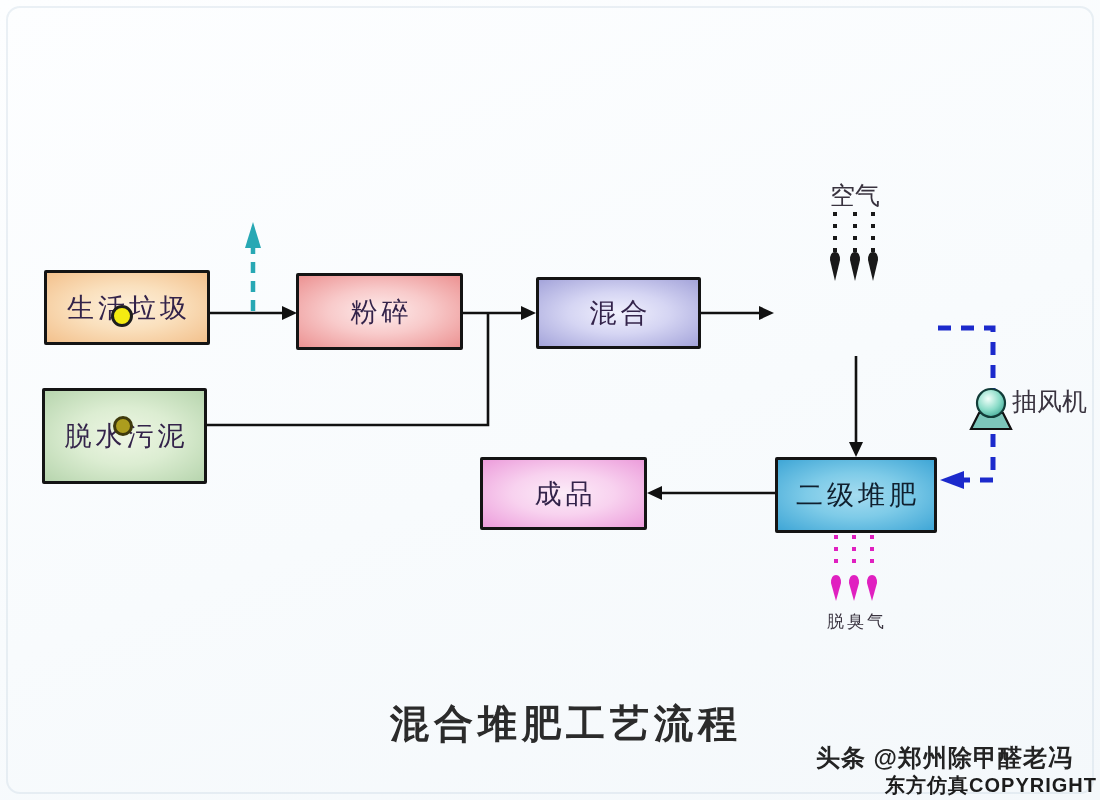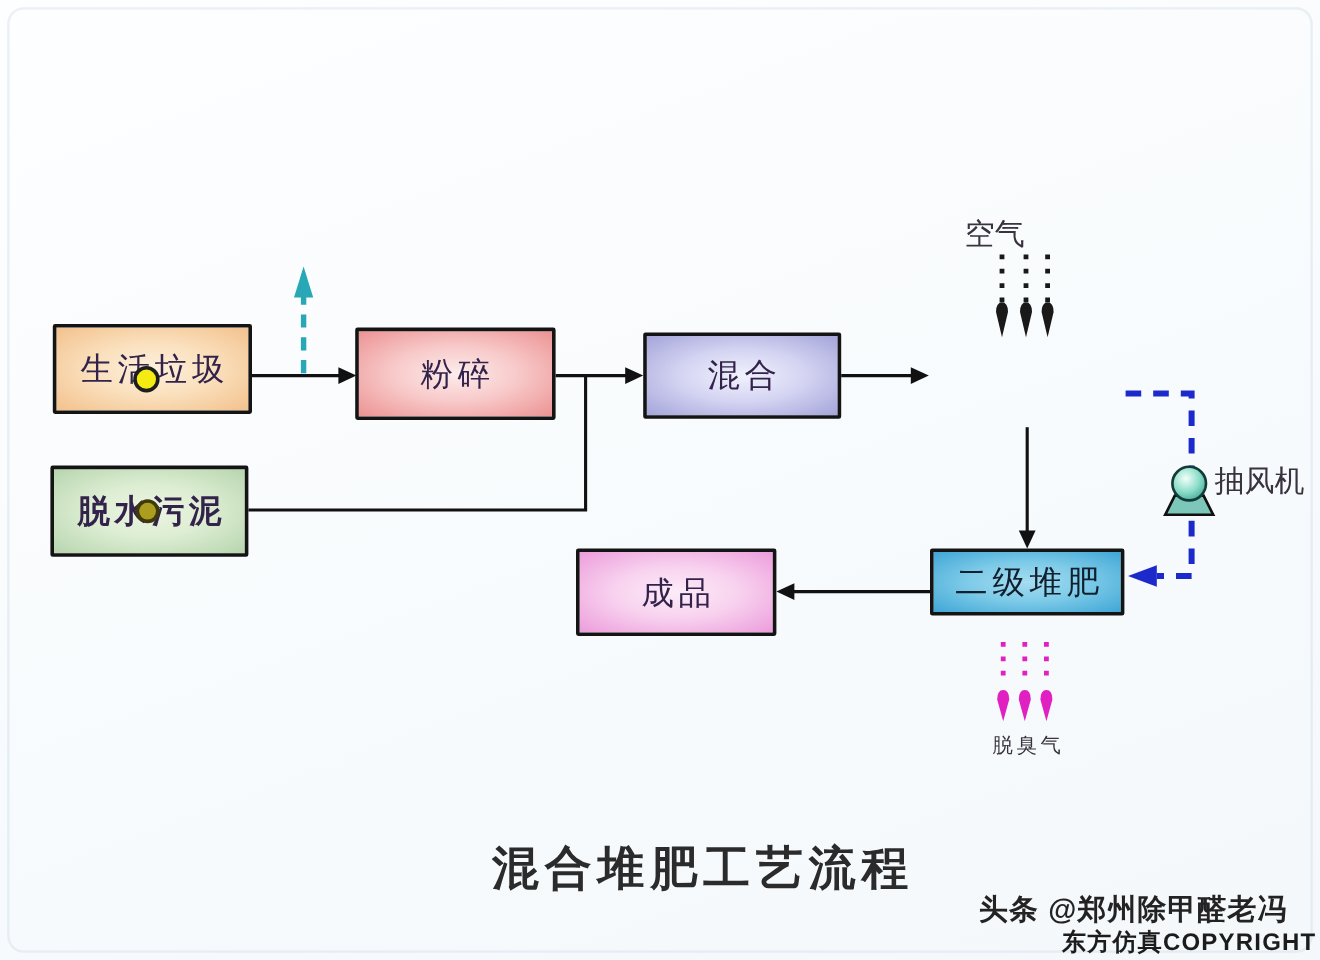--- a/index.html
+++ b/index.html
@@ -14,42 +14,42 @@
   }
   svg.connectors{position:absolute;left:0;top:0;}
   .node{
     position:absolute;display:flex;align-items:center;justify-content:center;
     border:3px solid #141414;border-radius:2px;
     font-size:27px;letter-spacing:4px;color:#33234a;font-weight:500;
     box-sizing:border-box;text-indent:4px;
   }
   .node-household{left:44px;top:270px;width:166px;height:75px;
     background:radial-gradient(ellipse at 50% 50%,#fdf0dc 0%,#fae0bd 45%,#f3c18d 100%);}
-  .node-sludge{left:42px;top:388px;width:165px;height:76px;
-    background:radial-gradient(ellipse at 50% 50%,#eef6e4 0%,#dcedd2 45%,#b7d5ae 100%);font-weight:bold;}
+  .node-sludge{left:42px;top:388px;width:165px;height:96px;
+    background:radial-gradient(ellipse at 50% 50%,#eef6e4 0%,#dcedd2 45%,#b7d5ae 100%);}
   .node-crushing{left:296px;top:273px;width:167px;height:77px;
     background:radial-gradient(ellipse at 50% 50%,#fdecec 0%,#f8caca 45%,#ec9292 100%);}
   .node-mixing{left:536px;top:277px;width:165px;height:72px;
     background:radial-gradient(ellipse at 50% 50%,#f1f1fd 0%,#d5d5f3 45%,#a4a4da 100%);}
   .node-primary{left:774px;top:283px;width:164px;height:73px;color:#142036;
     background:radial-gradient(ellipse at 50% 50%,#ddeefa 0%,#bcd9ee 45%,#86b3d6 100%);}
-  .node-secondary{left:775px;top:457px;width:162px;height:56px;color:#10202f;
+  .node-secondary{left:775px;top:457px;width:162px;height:76px;color:#10202f;
     background:radial-gradient(ellipse at 50% 50%,#a5dcf0 0%,#7ecbe8 45%,#3fa6d6 100%);}
   .node-product{left:480px;top:457px;width:167px;height:73px;
     background:radial-gradient(ellipse at 50% 50%,#fcecf8 0%,#f8d2ef 45%,#ec9cdb 100%);font-family:Liberation Serif, serif;}
   .dot{position:absolute;border-radius:50%;box-sizing:content-box;}
   .dot-yellow{left:111px;top:305px;width:16px;height:16px;background:#f4eb12;border:3px solid #1d1d1d;}
   .dot-olive{left:113px;top:416px;width:14px;height:14px;background:#ac9d1e;border:3px solid #3f3a0c;}
   .lbl{position:absolute;color:#39333f;font-size:25px;line-height:30px;text-align:center;}
   .lbl-removed{left:175px;top:157px;width:156px;}
-  .lbl-air{left:797px;top:180px;width:64px;}
+  .lbl-air{left:823px;top:180px;width:64px;}
   .lbl-fan{left:1012px;top:386px;width:90px;text-align:left;}
   .lbl-gas{left:808px;top:607px;width:98px;font-size:17px;letter-spacing:3px;}
   .title{
-    position:absolute;left:390px;top:697px;width:392px;text-align:center;
+    position:absolute;left:390px;top:697px;width:392px;text-align:left;
     font-family:"Liberation Serif",serif;font-weight:bold;font-size:39px;
     letter-spacing:5px;color:#2b2b2b;
   }
   .wm1{position:absolute;right:27px;top:742px;font-size:24px;font-weight:bold;color:#232323;letter-spacing:1px;}
   .wm2{position:absolute;right:3px;top:772px;font-size:20px;font-weight:bold;color:#1c1c1c;letter-spacing:1px;}
 </style>
 </head>
 <body>
 
 <div id="stage">

